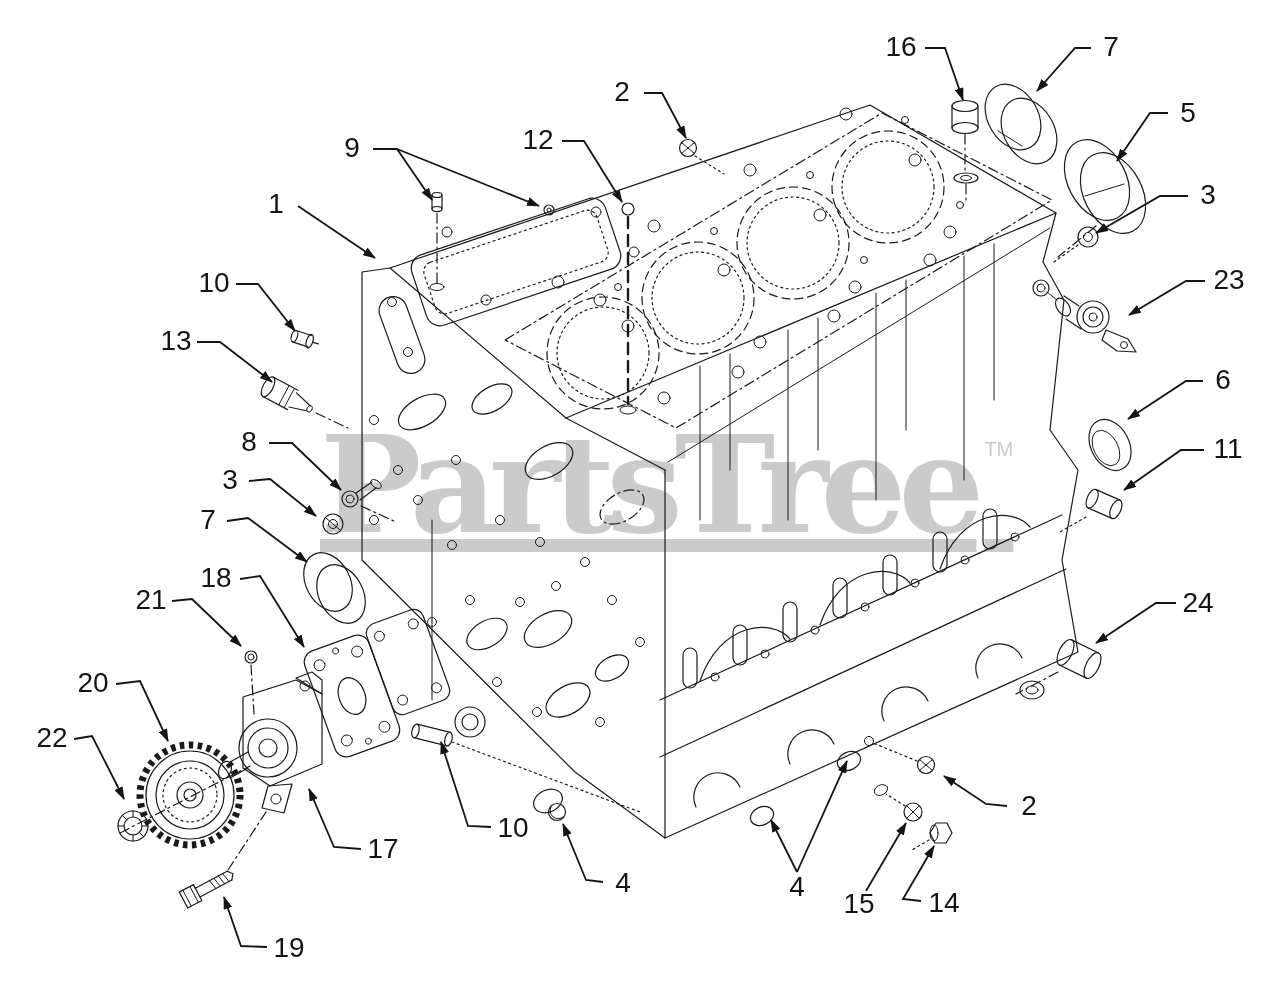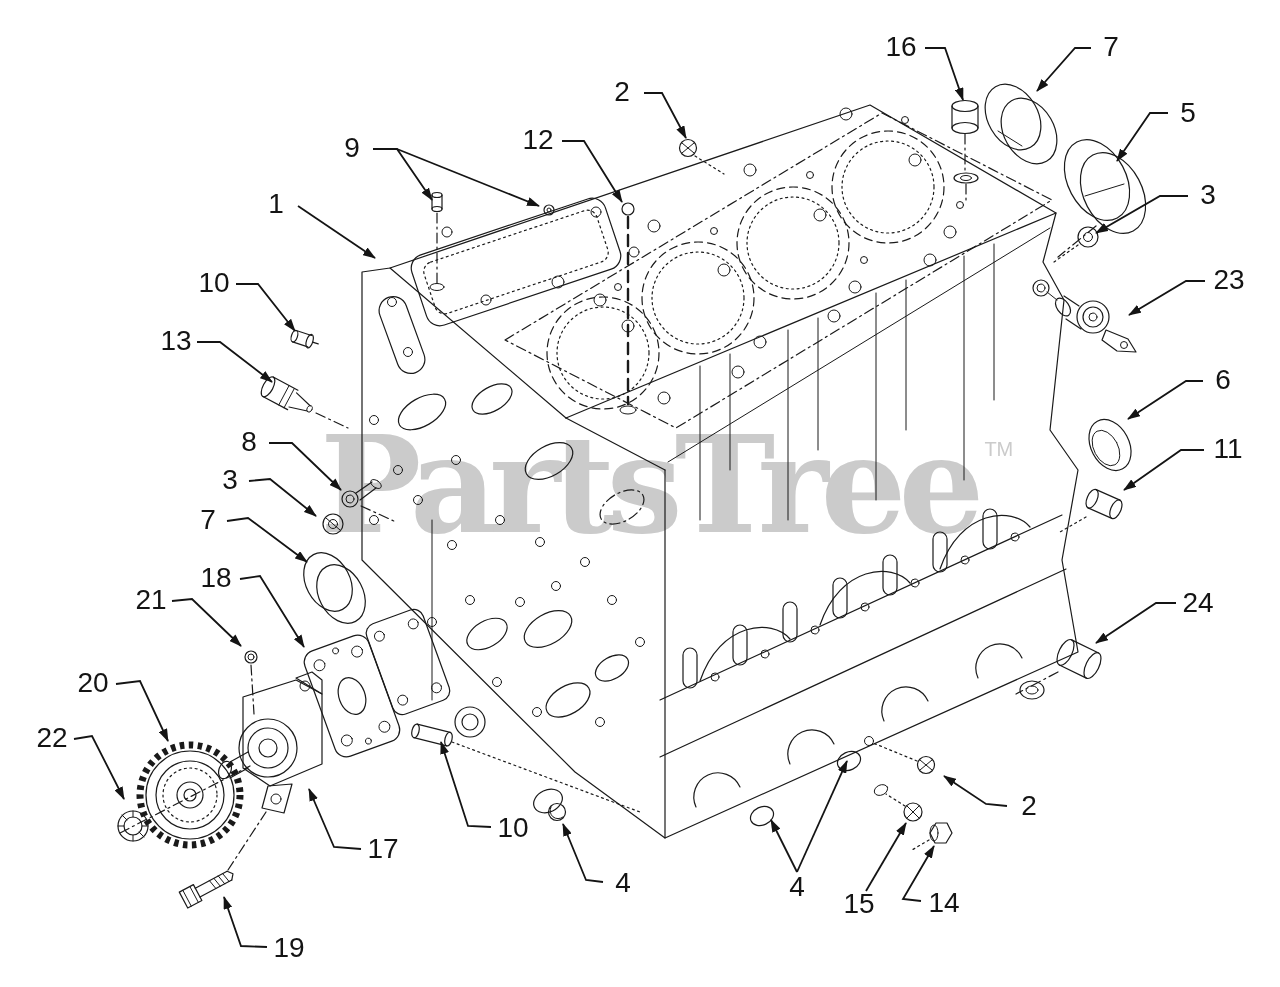--- a/index.html
+++ b/index.html
@@ -1,20 +1,20 @@
 <!DOCTYPE html>
 <html><head>
 <meta charset="utf-8">
 <style>
   html,body{margin:0;padding:0;background:#ffffff;}
   .stage{position:relative;width:1280px;height:987px;background:#ffffff;overflow:hidden;
          font-family:"Liberation Sans",sans-serif;}
   .watermark{position:absolute;left:320px;top:417px;z-index:1;
              font-family:"DejaVu Serif",serif;font-weight:bold;font-size:135px;
-             letter-spacing:-8px;line-height:1;white-space:nowrap;user-select:none;}
+             letter-spacing:-8px;line-height:1;white-space:nowrap;user-select:none;text-decoration:underline;}
   .watermark .tm{font-size:20px;letter-spacing:0;position:relative;top:-76px;left:8px;
                  font-family:"Liberation Sans",sans-serif;font-weight:normal;}
   svg.diagram{position:absolute;left:0;top:0;z-index:2;}
   svg.diagram *{vector-effect:non-scaling-stroke;}
   .ln{fill:none;stroke:#1a1a1a;stroke-width:1.2;stroke-linejoin:round;stroke-linecap:round;}
   .thin{stroke-width:1;}
   .dashdot{stroke-dasharray:10 4 2 4;}
   .dash{stroke-dasharray:8 5;}
   .dot{stroke-dasharray:2 3.5;}
   .boldash{stroke-width:2.4;stroke-dasharray:11 7;}

